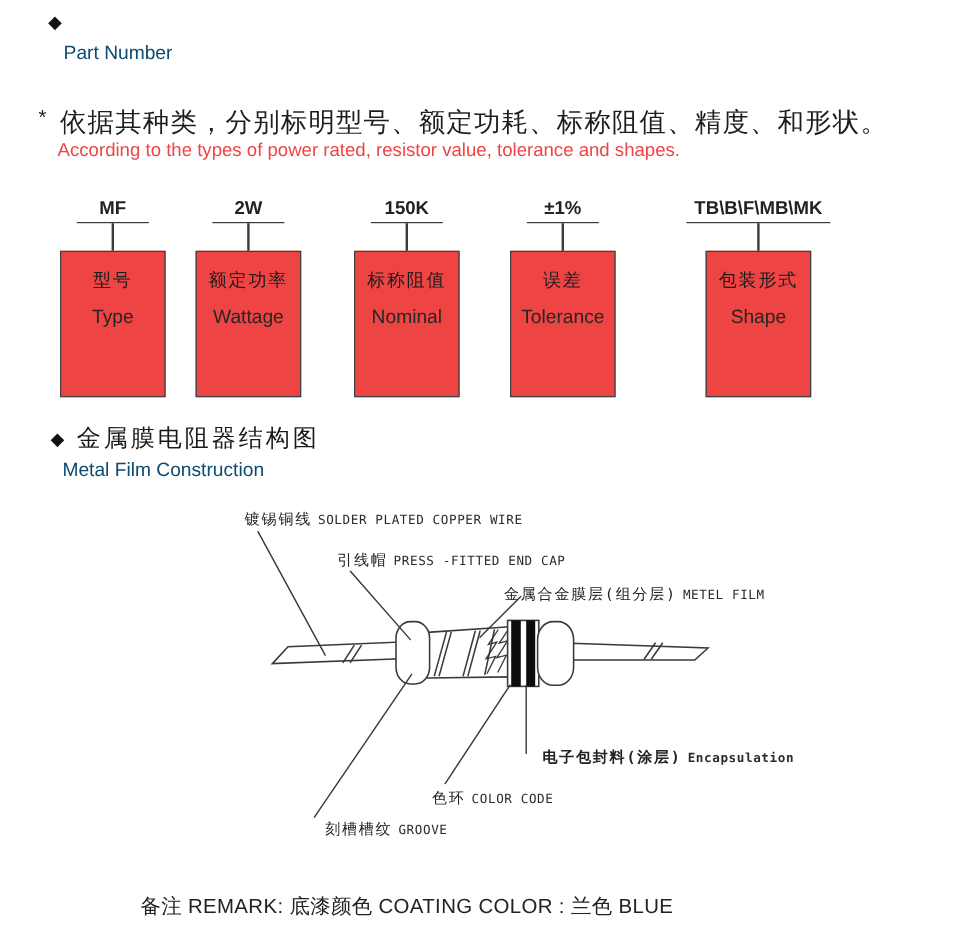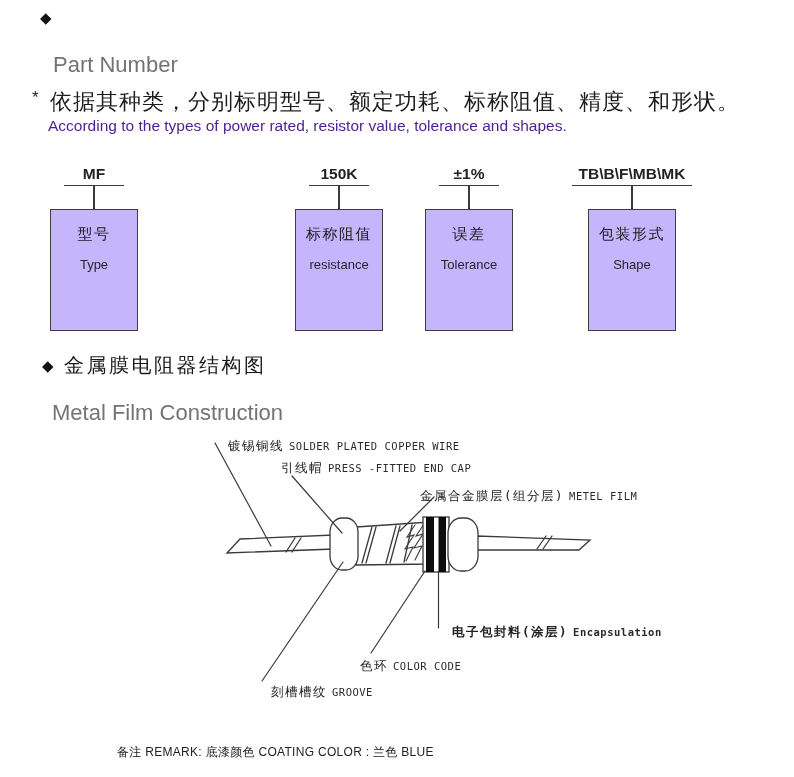--- a/index.html
+++ b/index.html
@@ -4,42 +4,42 @@
 <style>
   html,body{margin:0;padding:0;background:#fff;}
   .page{
     position:relative;width:794px;height:777px;background:#ffffff;
     font-family:"Liberation Sans",sans-serif;color:#1f1f1f;overflow:hidden;
   }
   .abs{position:absolute;white-space:nowrap;}
   
   .bullet{font-size:15px;color:#111;}
   .h-zh{font-size:20px;letter-spacing:2.5px;color:#191919;}
-  .h-en{font-size:22px;color:#737373;margin-top:16px;}
+  .h-en{font-size:16px;color:#0c4a6e;}
   
   .note-star{font-size:17px;color:#1d1d1d;}
   .note-zh{font-size:22px;letter-spacing:1px;color:#1d1d1d;}
-  .note-en{font-size:15.5px;color:#4c1d95;}
+  .note-en{font-size:15.5px;color:#ef4444;}
   
   .pn-col{position:absolute;top:163px;width:150px;text-align:center;}
   .pn-code{display:inline-block;min-width:46px;padding:0 7px 1px 7px;
     border-bottom:1.5px solid #3a3a3a;font-size:15.5px;color:#222;height:21px;line-height:21px;font-weight:bold;}
   .pn-conn{width:1.5px;height:23px;background:#3a3a3a;margin:0 auto;}
   .pn-box{width:86px;height:111px;border:1.5px solid #3f3f3f;margin:0 auto;
-    padding-top:9px;background:#c4b5fd;}
+    padding-top:9px;background:#ef4444;}
   .pn-box .zh{display:block;line-height:30px;font-size:15px;letter-spacing:1.5px;color:#1c1c1c;}
-  .pn-box .en{display:block;line-height:31px;font-size:13px;color:#262626;}
+  .pn-box .en{display:block;line-height:31px;font-size:16px;color:#262626;}
   
   .dlabel{position:absolute;white-space:nowrap;z-index:3;}
   .dlabel .zh{font-family:"DejaVu Sans Mono","Liberation Mono",monospace;
     font-size:12.5px;letter-spacing:1.5px;color:#222;}
   .dlabel .en{font-family:"DejaVu Sans Mono","Liberation Mono",monospace;
     font-size:10.5px;letter-spacing:0.5px;color:#2b2b2b;padding-left:5px;}
   
-  .remark{font-size:12px;color:#222;letter-spacing:0.3px;}
+  .remark{font-size:17px;color:#222;letter-spacing:0.3px;}
   svg.art{position:absolute;left:0;top:0;z-index:1;}
 </style>
 </head>
 <body>
 
 <div class="page">
 
   <span class="abs bullet" style="left:40px;top:9px;">◆</span>
   <span class="abs h-en" style="left:53px;top:36px;">Part Number</span>
 
@@ -49,26 +49,35 @@
 
   <div class="pn-col" style="left:19px;">
     <span class="pn-code">MF</span>
     <div class="pn-conn"></div>
     <div class="pn-box">
       <span class="zh">型号</span>
       <span class="en">Type</span>
       <span class="en"></span>
     </div>
   </div>
+  <div class="pn-col" style="left:132px;">
+    <span class="pn-code">2W</span>
+    <div class="pn-conn"></div>
+    <div class="pn-box">
+      <span class="zh">额定功率</span>
+      <span class="en">Wattage</span>
+      <span class="en"></span>
+    </div>
+  </div>
   <div class="pn-col" style="left:264px;">
     <span class="pn-code">150K</span>
     <div class="pn-conn"></div>
     <div class="pn-box">
       <span class="zh">标称阻值</span>
-      <span class="en">resistance</span>
+      <span class="en">Nominal</span>
     </div>
   </div>
   <div class="pn-col" style="left:394px;">
     <span class="pn-code">±1%</span>
     <div class="pn-conn"></div>
     <div class="pn-box">
       <span class="zh">误差</span>
       <span class="en">Tolerance</span>
       <span class="en"></span>
     </div>
@@ -112,21 +121,21 @@
 
       <path d="M215,443 L271,546" stroke-width="1.2"></path>
       <path d="M292,476 L342,533" stroke-width="1.2"></path>
       <path d="M434,497 L400,531" stroke-width="1.2"></path>
       <path d="M438.5,571 L438.5,628" stroke-width="1.2"></path>
       <path d="M425,571 L371,653" stroke-width="1.2"></path>
       <path d="M343,562 L262,681" stroke-width="1.2"></path>
     </g>
   </svg>
 
-  <div class="dlabel" style="left:204px;top:436px;margin-left:24px;">
+  <div class="dlabel" style="left:204px;top:424px;">
     <span class="zh">镀锡铜线</span><span class="en">SOLDER PLATED COPPER WIRE</span>
   </div>
   <div class="dlabel" style="left:420px;top:486px;">
     <span class="zh">金属合金膜层(组分层)</span><span class="en">METEL FILM</span>
   </div>
   <div class="dlabel" style="left:281px;top:458px;">
     <span class="zh">引线帽</span><span class="en">PRESS -FITTED END CAP</span>
   </div>
   <div class="dlabel" style="left:452px;top:622px;font-weight:bold;">
     <span class="zh">电子包封料(涂层)</span><span class="en">Encapsulation</span>

